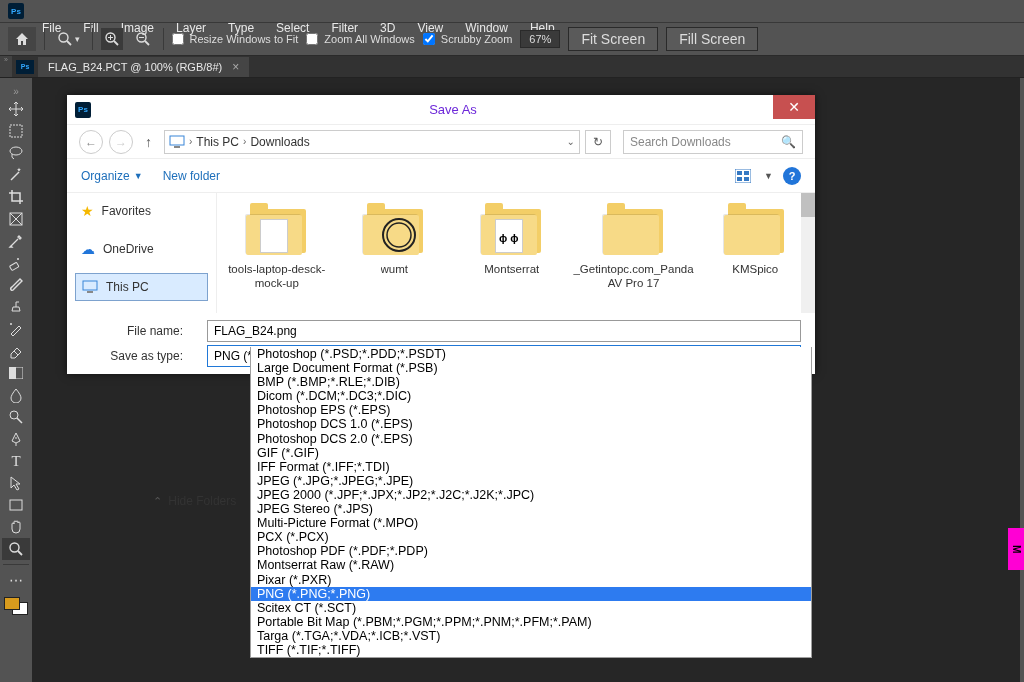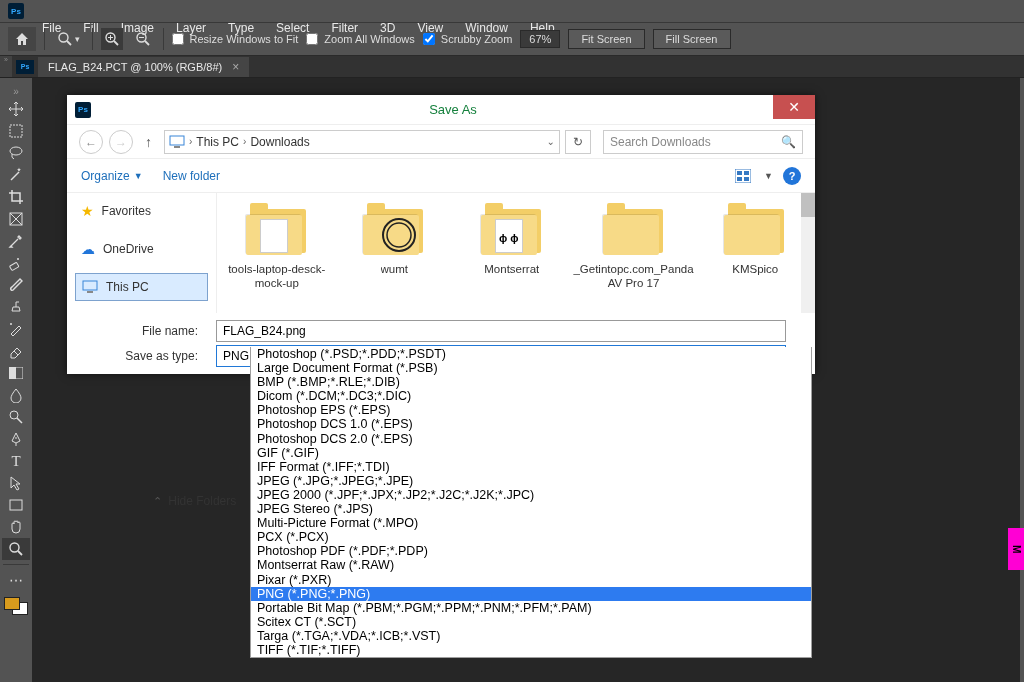--- a/index.html
+++ b/index.html
@@ -11,21 +11,21 @@
 .menu-item { color: #e8e8e8; font-size: 12px; padding: 2px 10px; cursor: pointer; margin-top: 34px; }
 
 
 .options-bar { height: 34px; background: #535353; border-top: 1px solid #383838; border-bottom: 1px solid #2a2a2a; display: flex; align-items: center; padding-left: 8px; gap: 8px; }
 .home-btn { width: 28px; height: 24px; background: #454545; display: flex; align-items: center; justify-content: center; color: #ddd; }
 .opt-icon { color: #ddd; font-size: 14px; display: flex; align-items: center; gap: 2px; padding: 0 4px; }
 .opt-sep { width: 1px; height: 22px; background: #3a3a3a; }
 .opt-check { display: flex; align-items: center; gap: 6px; color: #ddd; font-size: 11px; }
 .opt-check input { width: 12px; height: 12px; }
 .opt-select { background: #3a3a3a; color: #ddd; border: 1px solid #2a2a2a; padding: 2px 8px; font-size: 11px; }
-.opt-btn { background: #5a5a5a; color: #ddd; border: 1px solid #2a2a2a; padding: 3px 12px; font-size: 11px; cursor: pointer; }
+.opt-btn { background: #5a5a5a; color: #ddd; border: 1px solid #2a2a2a; padding: 3px 12px; font-size: 14px; cursor: pointer; }
 .doc-tabs { height: 22px; background: #323232; display: flex; align-items: center; border-bottom: 1px solid #222; }
 .doc-tab-ps { width: 18px; height: 14px; background: #001e36; display: flex; align-items:center; justify-content:center; font-size:7px; color:#31a8ff; margin-left:4px; margin-right:4px; font-weight:bold;}
 .doc-tab { background: #454545; color: #e8e8e8; font-size: 11px; padding: 3px 10px; display: flex; align-items: center; gap: 10px; }
 .doc-close { color: #aaa; font-size: 12px; }
 
 
 .tool-panel { position: absolute; left: 0; top: 78px; width: 32px; background: #535353; display: flex; flex-direction: column; align-items: center; padding-top: 8px; gap: 0; bottom: 0; }
 .tool-collapse { color:#999; font-size:10px; height:10px; margin-bottom:2px;}
 .tool-btn { width: 28px; height: 22px; display: flex; align-items: center; justify-content: center; color: #ddd; font-size: 14px; cursor: pointer; position: relative; }
 .tool-btn.active { background: #3a3a3a; }
@@ -37,32 +37,32 @@
 .canvas-bg { position: absolute; left: 32px; top: 78px; right: 0; bottom: 0; background: #262626; }
 
 
 .right-sliver { position:absolute; right:0; top:528px; width:16px; height:42px; background:#ff00d4; color:#000; font-size:10px; font-weight:bold; display:flex; align-items:center; justify-content:center; writing-mode:vertical-rl; }
 .right-strip { position:absolute; right:0; top:78px; width:4px; bottom:0; background:#535353;}
 
 
 .dialog { position: absolute; left: 67px; top: 95px; width: 748px; background: #fff; box-shadow: 0 0 8px rgba(0,0,0,0.6); font-size: 12px; }
 .dlg-title-bar { height: 30px; display: flex; align-items: center; position: relative; border-bottom: 1px solid #eee; }
 .dlg-ps-icon { width: 16px; height: 16px; background: #001e36; border-radius: 2px; display: flex; align-items:center; justify-content:center; font-size:8px; color:#31a8ff; font-weight:bold; margin-left: 8px; }
-.dlg-title { flex: 1; text-align: center; font-size: 13px; color: #15803d; }
+.dlg-title { flex: 1; text-align: center; font-size: 13px; color: #6d28d9; }
 .dlg-close { width: 42px; height: 24px; background: #c75050; color: #fff; display: flex; align-items: center; justify-content: center; font-size: 14px; position: absolute; right: 0; top: 0; cursor: pointer; }
 
 .dlg-nav { height: 34px; display: flex; align-items: center; padding: 0 12px; gap: 6px; border-bottom: 1px solid #eee; }
 .nav-circle { width: 24px; height: 24px; border: 1px solid #ccc; border-radius: 50%; display: flex; align-items: center; justify-content: center; color: #888; font-size: 12px; }
 .nav-up { color: #555; font-size: 14px; padding: 0 6px; }
 .nav-path { flex: 1; display: flex; align-items: center; border: 1px solid #ccc; height: 24px; padding: 0 4px; gap: 4px; }
 .nav-pc-icon { width: 16px; height: 16px; display: flex; align-items: center; justify-content: center; }
 .nav-crumb { color: #333; font-size: 12px; }
 .nav-sep { color: #666; font-size: 10px; }
 .nav-refresh { width:26px; height:24px; border:1px solid #ccc; display:flex; align-items:center; justify-content:center; margin-left:-1px; color:#555;}
-.nav-search { width: 200px; height: 24px; border: 1px solid #ccc; padding: 0 6px; color: #888; font-size: 12px; display:flex; align-items:center; margin-left:6px;}
+.nav-search { width: 180px; height: 24px; border: 1px solid #ccc; padding: 0 6px; color: #888; font-size: 12px; display:flex; align-items:center; margin-left:6px;}
 .nav-search-icon { margin-left:auto; color:#555;}
 
 .dlg-toolbar { height: 34px; display: flex; align-items: center; padding: 0 14px; gap: 20px; border-bottom: 1px solid #eee; }
 .toolbar-btn { color: #1e6fbb; font-size: 12px; cursor: pointer; display:flex; align-items:center; gap:4px;}
 .toolbar-right { margin-left: auto; display: flex; align-items: center; gap: 10px; }
 .view-btn { width:22px; height:22px; display:flex; align-items:center; justify-content:center; color:#3478c3;}
 .help-btn { width: 18px; height: 18px; border-radius: 50%; background: #2175d9; color: #fff; display: flex; align-items: center; justify-content: center; font-size: 11px; font-weight:bold;}
 
 .dlg-body { display: flex; height: 120px; }
 .dlg-sidebar { width: 150px; border-right: 1px solid #eee; padding: 4px 8px; }
@@ -77,21 +77,21 @@
 .folder-ic { width: 70px; height: 58px; position: relative; }
 .folder-base { position:absolute; left:8px; top:8px; width:56px; height:44px; background:#f3ce67; border-radius:2px;}
 .folder-tab { position:absolute; left:8px; top:2px; width:18px; height:10px; background:#f3ce67; border-radius:2px 2px 0 0;}
 .folder-front { position:absolute; left:4px; top:14px; width:56px; height:40px; background:#f7da87; border-radius:2px; box-shadow:-1px -1px 0 rgba(0,0,0,0.1);}
 .file-label { font-size: 11.5px; color: #333; text-align: center; line-height: 1.2; max-height: 28px; overflow: hidden; }
 .files-scroll { position:absolute; right:0; top:0; bottom:0; width:14px; background:#f0f0f0;}
 .files-thumb { position:absolute; right:0; top:0; width:14px; height:24px; background:#c0c0c0;}
 
 
 .dlg-fields { padding: 4px 14px; }
-.field-row { display: flex; align-items: center; gap: 18px; margin: 3px 15px; }
+.field-row { display: flex; align-items: center; gap: 24px; margin: 3px 0; }
 .field-label { width: 102px; text-align: right; color: #333; font-size: 12px; }
 .field-input { flex: 1; height: 22px; border: 1px solid #999; padding: 0 6px; font-size: 12px; }
 .field-select { flex: 1; height: 22px; border: 1px solid #2078d7; background: #fff; padding: 0 6px; font-size: 12px; display:flex; align-items:center; position:relative; cursor:pointer;}
 .field-select .caret { margin-left:auto; color:#555;}
 
 
 .type-list { position: absolute; left: 183px; right: 3px; top: 252px; background: #fff; border: 1px solid #9f9f9f; border-top:none; max-height: none; }
 .type-item { padding: 0px 6px; font-size: 12.5px; color: #000; cursor: pointer; line-height:14.1px;}
 .type-item.sel { background: #2d7bf0; color: #fff; }
 
@@ -456,22 +456,22 @@
       <div class="type-item">IFF Format (*.IFF;*.TDI)</div>
       <div class="type-item">JPEG (*.JPG;*.JPEG;*.JPE)</div>
       <div class="type-item">JPEG 2000 (*.JPF;*.JPX;*.JP2;*.J2C;*.J2K;*.JPC)</div>
       <div class="type-item">JPEG Stereo (*.JPS)</div>
       <div class="type-item">Multi-Picture Format (*.MPO)</div>
       <div class="type-item">PCX (*.PCX)</div>
       <div class="type-item">Photoshop PDF (*.PDF;*.PDP)</div>
       <div class="type-item">Montserrat Raw (*.RAW)</div>
       <div class="type-item">Pixar (*.PXR)</div>
       <div class="type-item sel">PNG (*.PNG;*.PNG)</div>
+      <div class="type-item">Scitex CT (*.SCT)</div>
       <div class="type-item">Portable Bit Map (*.PBM;*.PGM;*.PPM;*.PNM;*.PFM;*.PAM)</div>
-      <div class="type-item">Scitex CT (*.SCT)</div>
       <div class="type-item">Targa (*.TGA;*.VDA;*.ICB;*.VST)</div>
       <div class="type-item">TIFF (*.TIF;*.TIFF)</div>
     </div>
 
   <div class="hide-folders">
     <span class="hide-caret">⌃</span>
     <span>Hide Folders</span>
   </div>
 </div>
 

